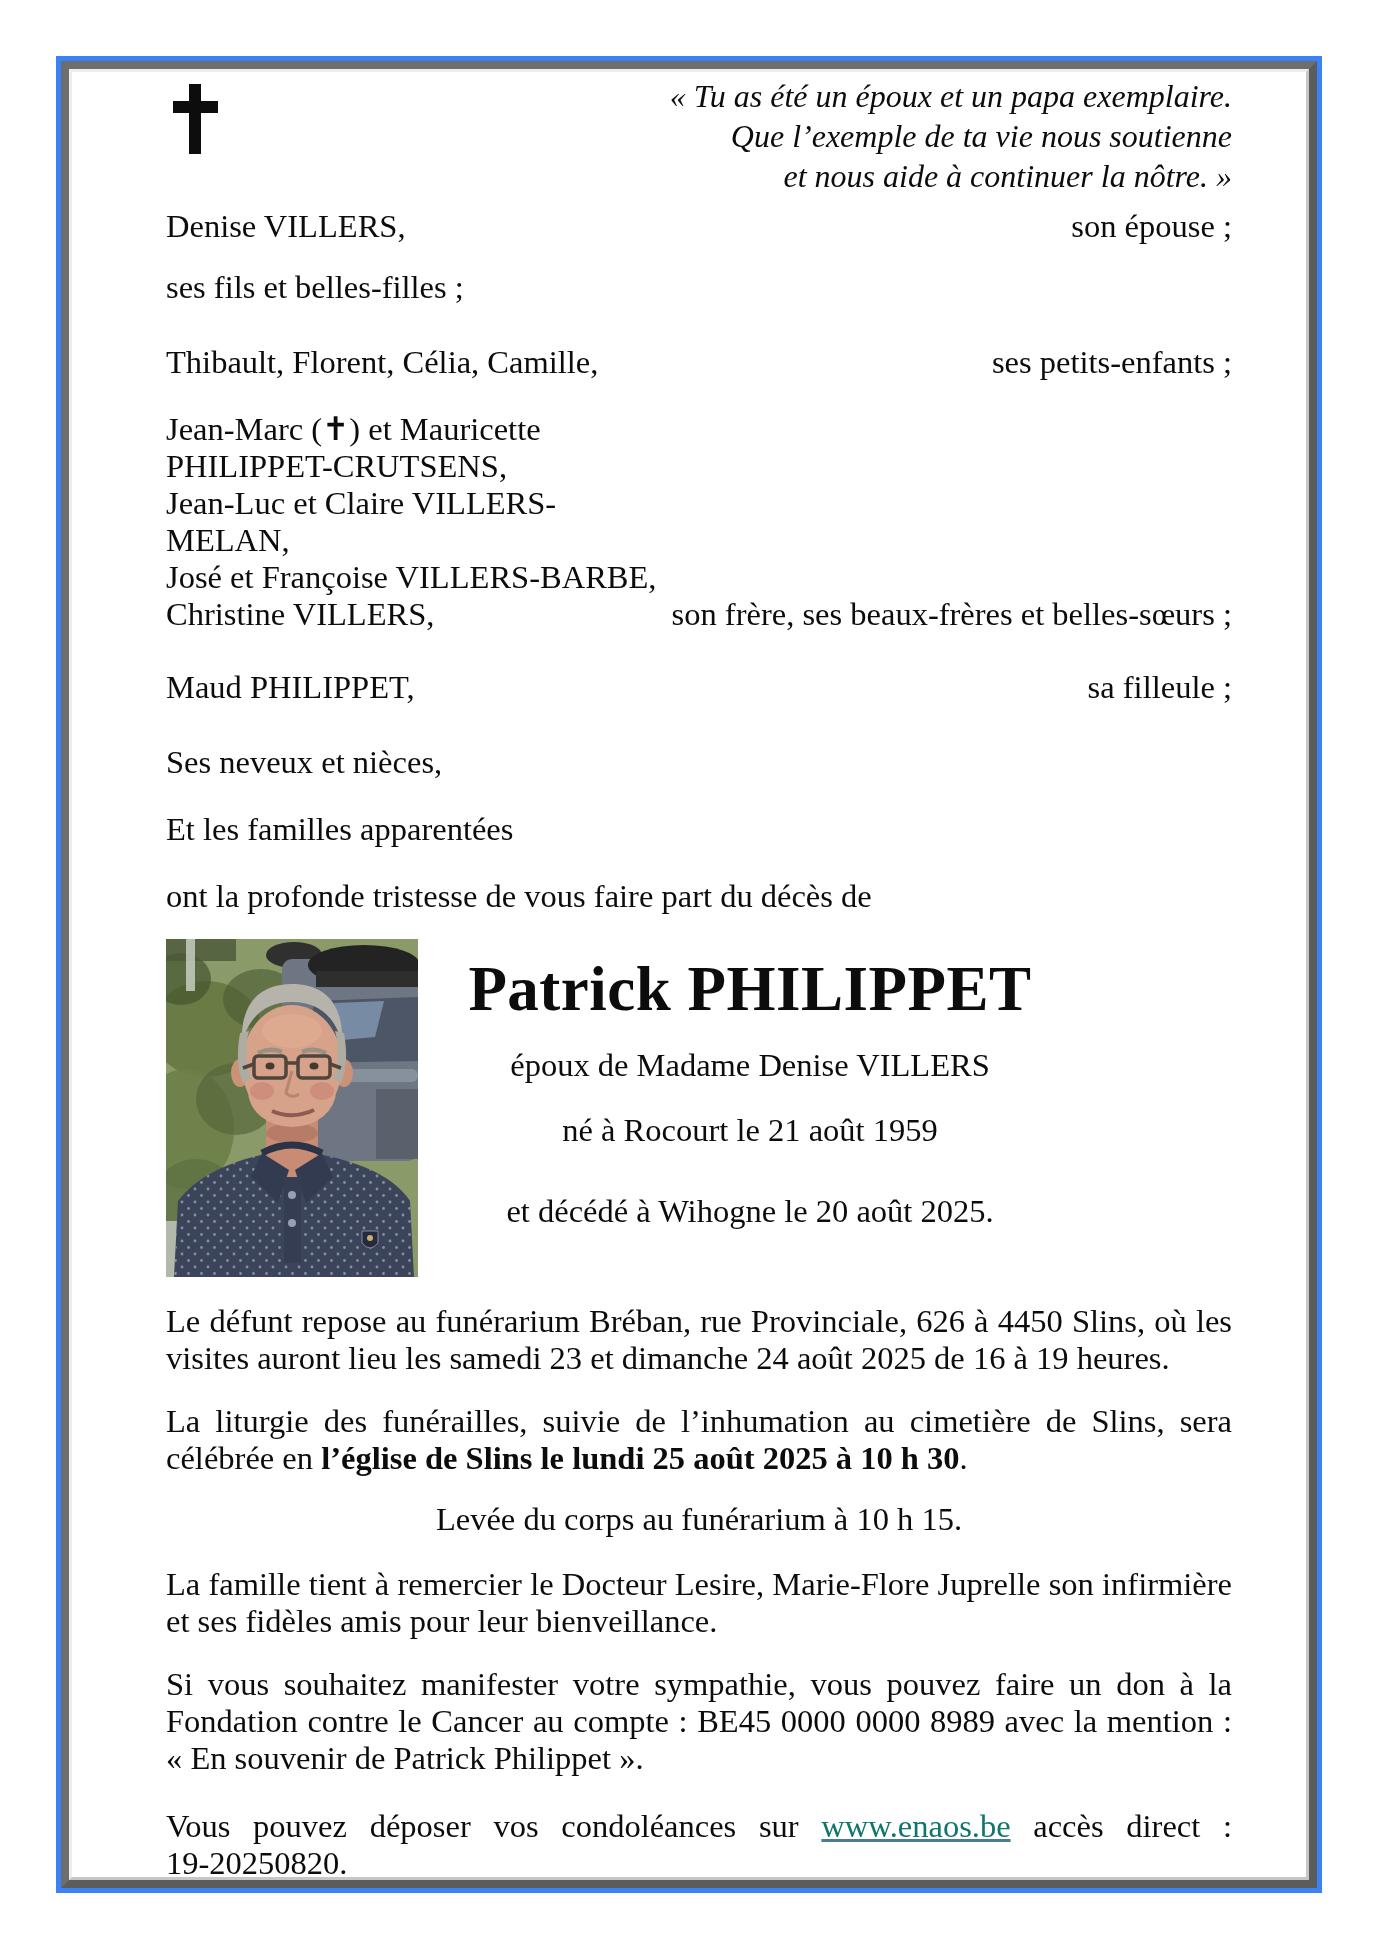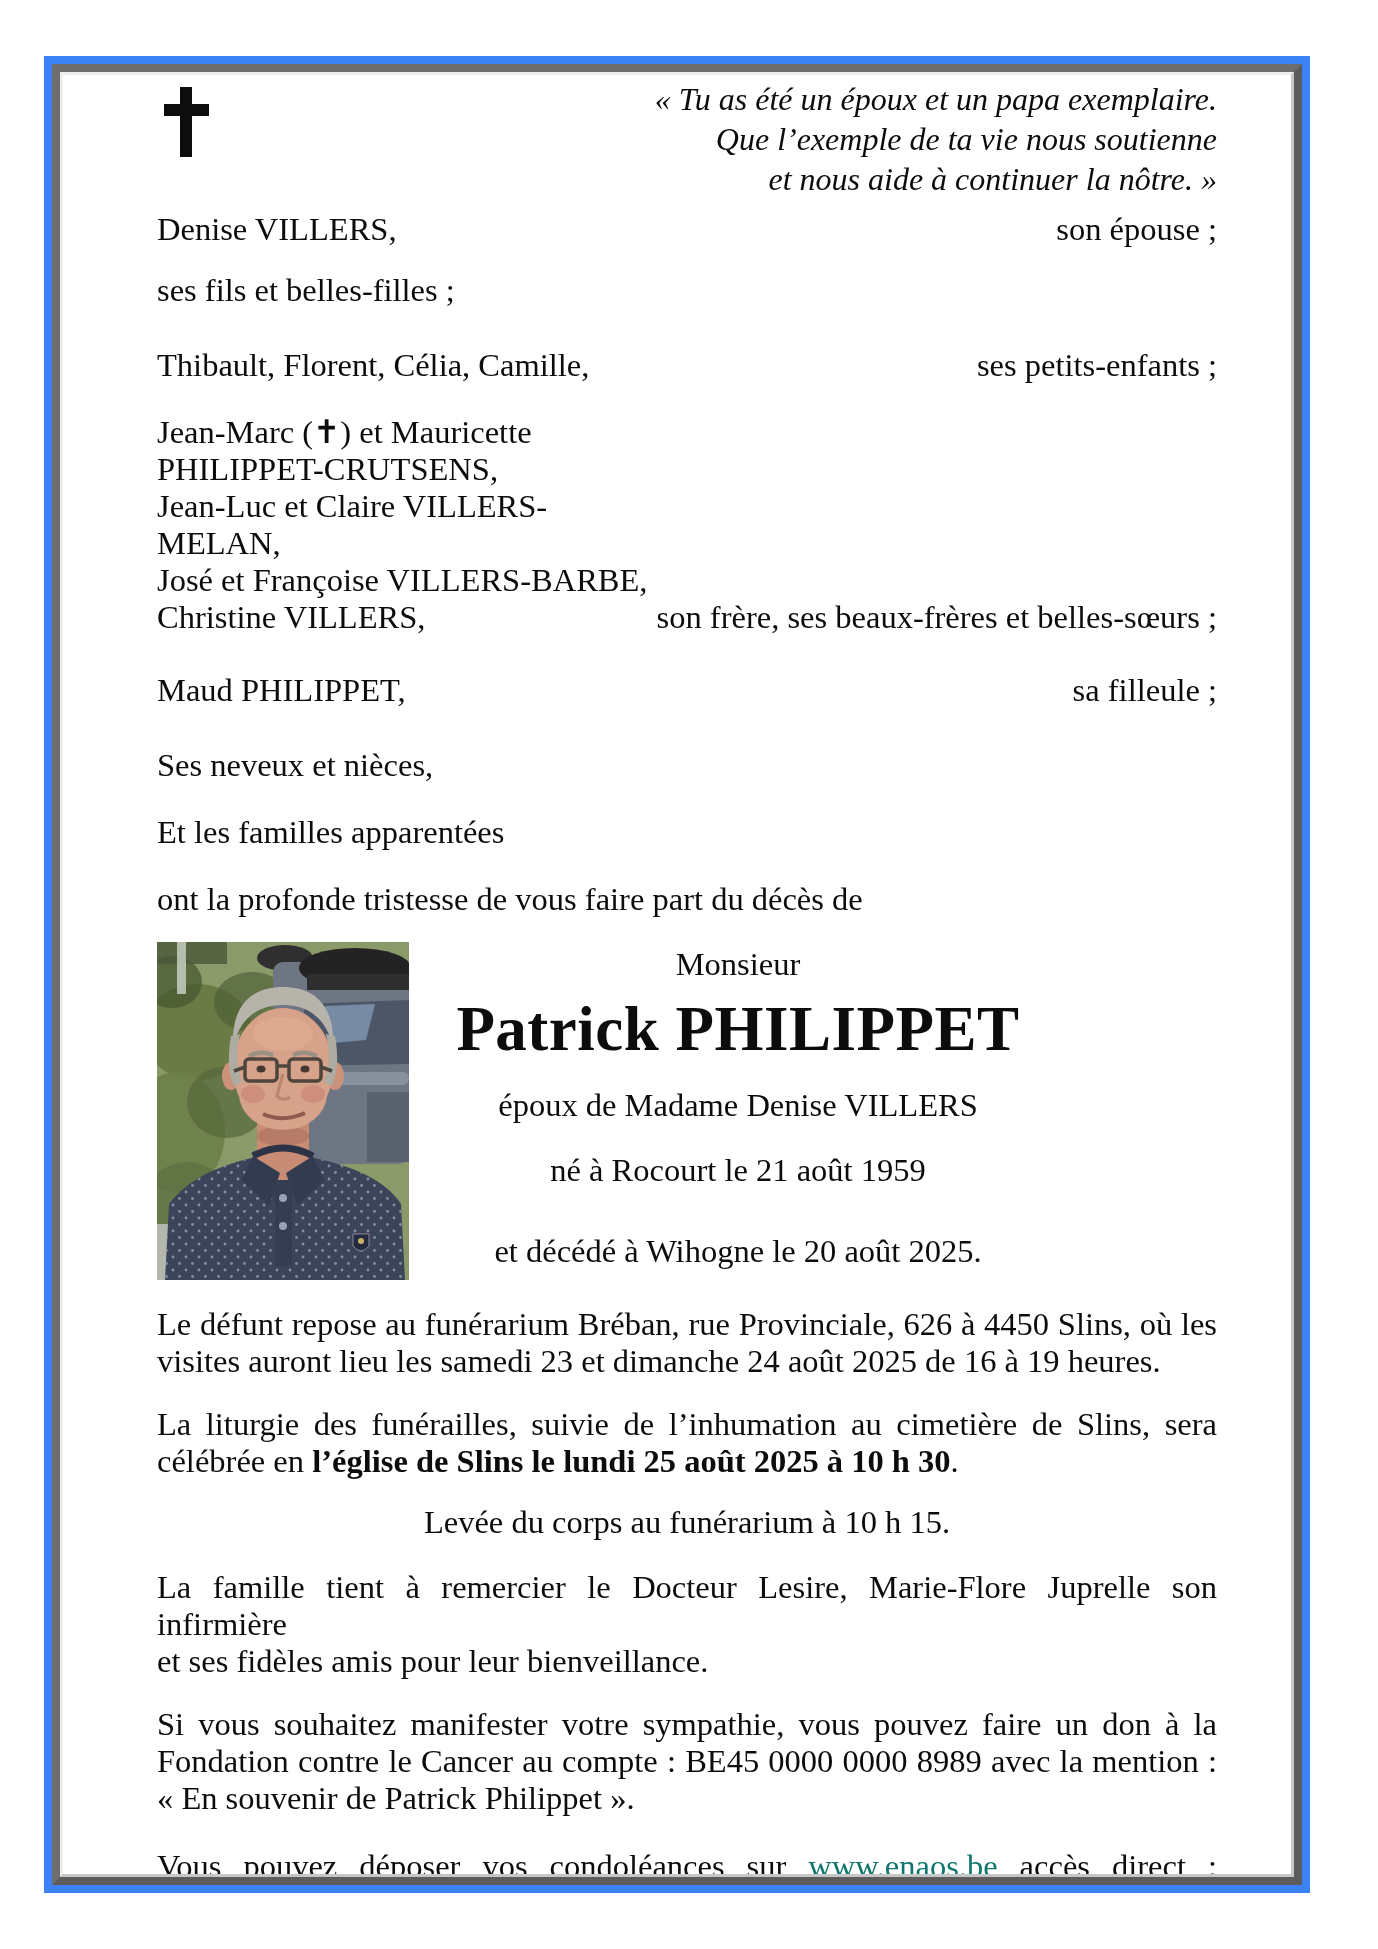--- a/index.html
+++ b/index.html
@@ -1,20 +1,20 @@
 <!DOCTYPE html>
 <html><head>
 <meta charset="utf-8">
 <style>
   * { margin:0; padding:0; box-sizing:border-box; }
   html,body { width:1378px; height:1949px; background:#ffffff; }
   body { font-family:"Liberation Serif", serif; color:#0c0c0c; position:relative; }
 
-  .card { position:absolute; left:44px; top:56px; width:1266px; height:1837px;
-          border:8px solid #3b82f6; }
+  .card { position:absolute; left:56px; top:56px; width:1266px; height:1837px;
+          border:5px solid #3b82f6; }
   .card-mid { width:100%; height:100%;
           border:8px solid #6e6e6e; border-right-color:#5c5c5c; border-bottom-color:#5c5c5c; }
   .card-in { width:100%; height:100%; background:#ffffff;
           border:3px solid #ededed; border-right-color:#c6c6c6; border-bottom-color:#c6c6c6;
           padding:0 74px 0 94px; overflow:hidden;
           font-size:32.5px; line-height:37px; }
 
   .header { display:flex; justify-content:space-between; align-items:flex-start; margin-top:4px; }
   .cross { position:relative; width:45px; height:70px; margin-left:7px; margin-top:8px; }
   .cross::before { content:""; position:absolute; left:16px; top:0; width:12px; height:70px; background:#0d0d0d; }
@@ -174,21 +174,20 @@
           <path d="M106,172 Q126,181 148,171" stroke="#8f5a50" stroke-width="4" fill="none"></path>
           <ellipse cx="96" cy="152" rx="12" ry="9" fill="#c5766a" opacity="0.45"></ellipse>
           <ellipse cx="156" cy="152" rx="12" ry="9" fill="#c5766a" opacity="0.45"></ellipse>
           <g transform="translate(196,292)">
             <path d="M0,0 L16,0 L16,12 Q8,22 0,12 Z" fill="#242b3f" stroke="#8a86a0" stroke-width="1"></path>
             <circle cx="8" cy="7" r="3" fill="#c9b06a"></circle>
           </g>
         </g>
       </svg>
       <div class="center-col">
-        <div class="salutation">Monsieur</div>
         <div class="deceased-name">Patrick PHILIPPET</div>
         <div class="spouse-line">époux de Madame Denise VILLERS</div>
         <div class="birth-line">né à Rocourt le 21 août 1959</div>
         <div class="death-line">et décédé à Wihogne le 20 août 2025.</div>
       </div>
     </div>
 
     <div class="para p1">
       <div class="jline">Le défunt repose au funérarium Bréban, rue Provinciale, 626 à 4450 Slins, où les</div>
       <div class="nline">visites auront lieu les samedi 23 et dimanche 24 août 2025 de 16 à 19 heures.</div>

